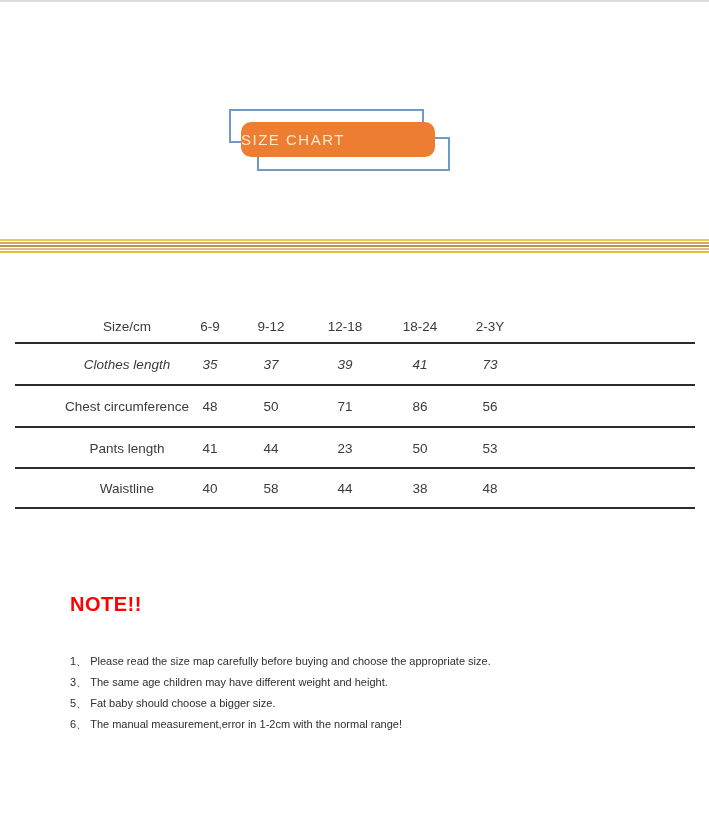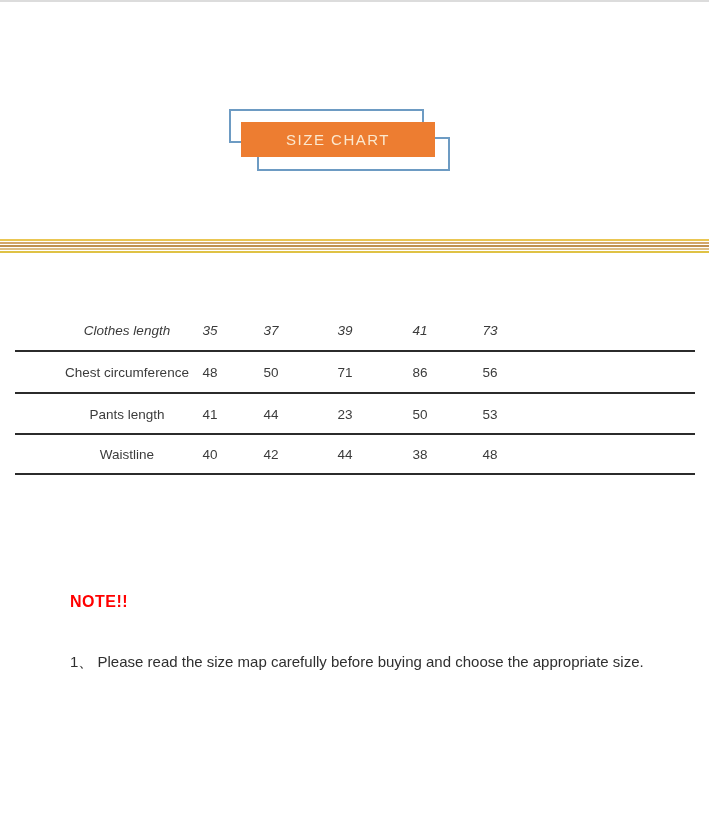--- a/index.html
+++ b/index.html
@@ -23,22 +23,23 @@
     background:transparent;
     box-sizing:border-box;
   }
   .banner-outline.back-left{left:229px;top:109px;width:195px;height:34px;}
   .banner-outline.back-right{left:257px;top:137px;width:193px;height:34px;}
   .banner-plate{
     position:absolute;left:241px;top:122px;width:194px;height:35px;
     background:var(--accent_orange,#ED7D31);
     color:var(--banner_text,#FBE8CE);
     font-size:15px;letter-spacing:1.5px;
-    display:flex;align-items:center;justify-content:center;
+    display:flex;align-items:center;
     z-index:2;
+    border-radius:10px;
   }
 
   
   .divider{position:absolute;left:0;top:239px;width:709px;}
   .divider .dl{width:709px;height:2px;margin-bottom:1px;}
   .dl1{background:var(--gold1,#EAC652);}
   .dl2{background:var(--gold2,#D2A76A);}
   .dl3{background:var(--gold3,#BF9150);}
   .dl4{background:var(--gold4,#DDBE85);}
   .dl5{background:var(--gold5,#DFC245);}
@@ -64,26 +65,26 @@
   .c1{left:195px;}
   .c2{left:256px;}
   .c3{left:330px;}
   .c4{left:405px;}
   .c5{left:475px;}
 
   
   .note-heading{
     position:absolute;left:70px;top:593px;
     color:var(--note_red,#FF0000);
-    font-size:16px;font-weight:bold;letter-spacing:0.5px;
+    font-size:20px;font-weight:bold;letter-spacing:0.5px;
   }
   .note-list{position:absolute;left:70px;top:651px;width:580px;}
   .note-item{
     height:21px;line-height:21px;
-    font-size:15px;color:var(--notes_text,#2f2f2f);
+    font-size:11px;color:var(--notes_text,#2f2f2f);
     white-space:nowrap;
   }
 </style>
 </head>
 <body>
 
 <div id="page">
 
   <div class="top-edge"></div>
 
@@ -96,20 +97,28 @@
   <div class="divider">
     <div class="dl dl1"></div>
     <div class="dl dl2"></div>
     <div class="dl dl3"></div>
     <div class="dl dl4"></div>
     <div class="dl dl5"></div>
   </div>
 
   <div class="size-table">
 
+    <div class="t-row r-head">
+      <span class="t-cell c-label">Size/cm</span>
+      <span class="t-cell c1">6-9</span>
+      <span class="t-cell c2">9-12</span>
+      <span class="t-cell c3">12-18</span>
+      <span class="t-cell c4">18-24</span>
+      <span class="t-cell c5">2-3Y</span>
+    </div>
 
     <div class="t-row r1">
       <span class="t-cell c-label">Clothes length</span>
       <span class="t-cell c1">35</span>
       <span class="t-cell c2">37</span>
       <span class="t-cell c3">39</span>
       <span class="t-cell c4">41</span>
       <span class="t-cell c5">73</span>
     </div>
 
@@ -127,27 +136,30 @@
       <span class="t-cell c1">41</span>
       <span class="t-cell c2">44</span>
       <span class="t-cell c3">23</span>
       <span class="t-cell c4">50</span>
       <span class="t-cell c5">53</span>
     </div>
 
     <div class="t-row r4">
       <span class="t-cell c-label">Waistline</span>
       <span class="t-cell c1">40</span>
-      <span class="t-cell c2">42</span>
+      <span class="t-cell c2">58</span>
       <span class="t-cell c3">44</span>
       <span class="t-cell c4">38</span>
       <span class="t-cell c5">48</span>
     </div>
 
   </div>
 
   <div class="note-heading">NOTE!!</div>
 
   <div class="note-list">
     <div class="note-item">1、 Please read the size map carefully before buying and choose the appropriate size.</div>
+    <div class="note-item">3、 The same age children may have different weight and height.</div>
+    <div class="note-item">5、 Fat baby should  choose a bigger size.</div>
+    <div class="note-item">6、 The manual measurement,error in 1-2cm with the normal range!</div>
   </div>
 
 </div>
 
 </body></html>

